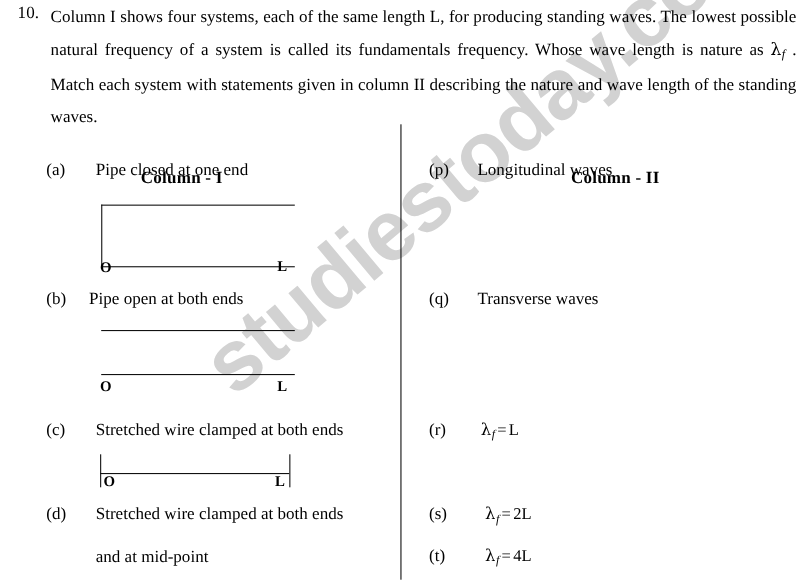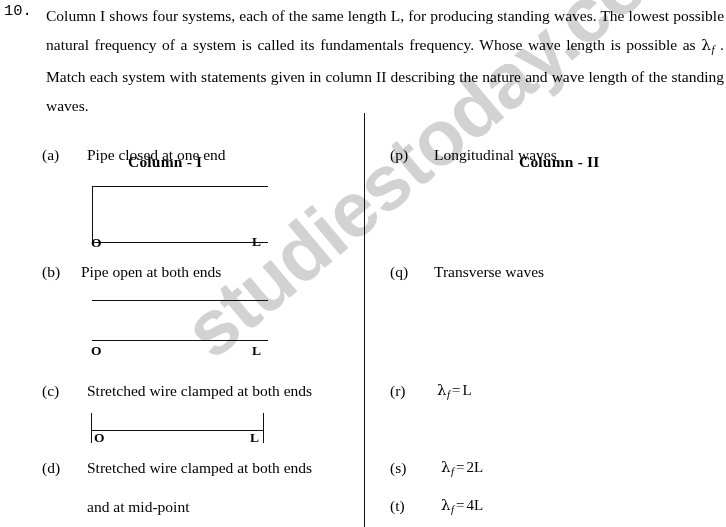--- a/index.html
+++ b/index.html
@@ -48,25 +48,24 @@
     top: 0;
     width: 726px;
     height: 527px;
     z-index: 2;
   }
 
   .abs { position: absolute; }
 
   
   .q-number {
-    left: 4px;
+    left: 16px;
     top: 4px;
     font-size: 15.5px;
     line-height: 1;
-    font-family: Liberation Mono, monospace;
   }
   .q-body {
     left: 46px;
     top: 2px;
     width: 678px;
     font-size: 15.5px;
     line-height: 28.5px;
     text-align: justify;
     text-justify: inter-word;
   }
@@ -184,21 +183,21 @@
   <div class="wm-text">studiestoday.com</div>
 </div>
 
 <div id="sheet">
 
   <div class="abs q-number">10.</div>
 
   <div class="abs q-body">
     <span>Column I shows four systems, each of the same length L, for producing standing waves. The lowest</span>
     <span>possible natural frequency of a system is called its fundamentals frequency. Whose wave length is</span>
-    <span>possible as </span><span class="lam">λ</span><span class="sub">f</span><span> . Match each system with statements given in column II describing the nature and</span>
+    <span>nature as </span><span class="lam">λ</span><span class="sub">f</span><span> . Match each system with statements given in column II describing the nature and</span>
     <span>wave length of the standing waves.</span>
   </div>
 
   <div class="abs" id="divider"></div>
 
   <div class="abs col-head" id="head-1">Column - I</div>
   <div class="abs col-head" id="head-2">Column - II</div>
 
   <div class="abs tag" id="tag-a">(a)</div>
   <div class="abs item-text" id="text-a">Pipe closed at one end</div>

